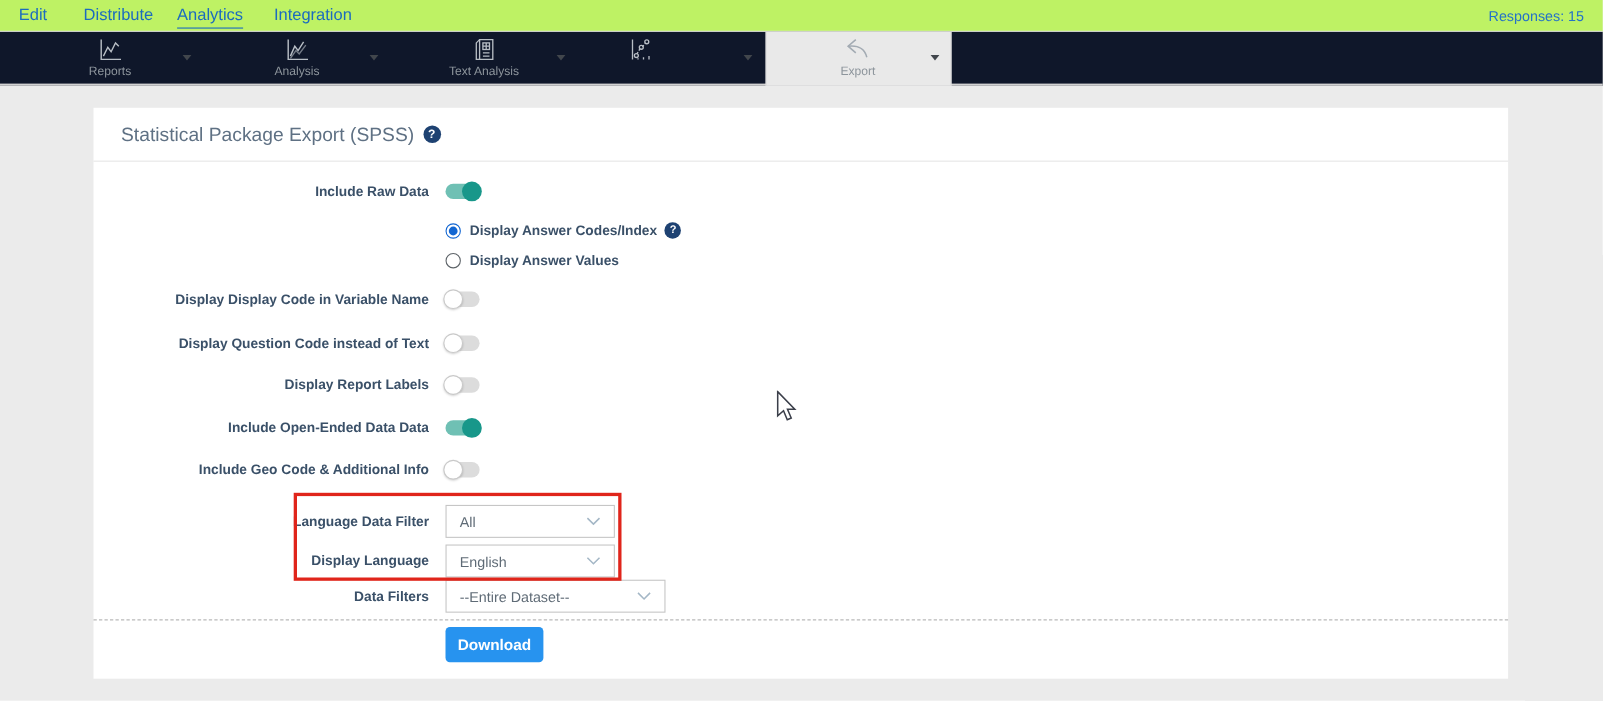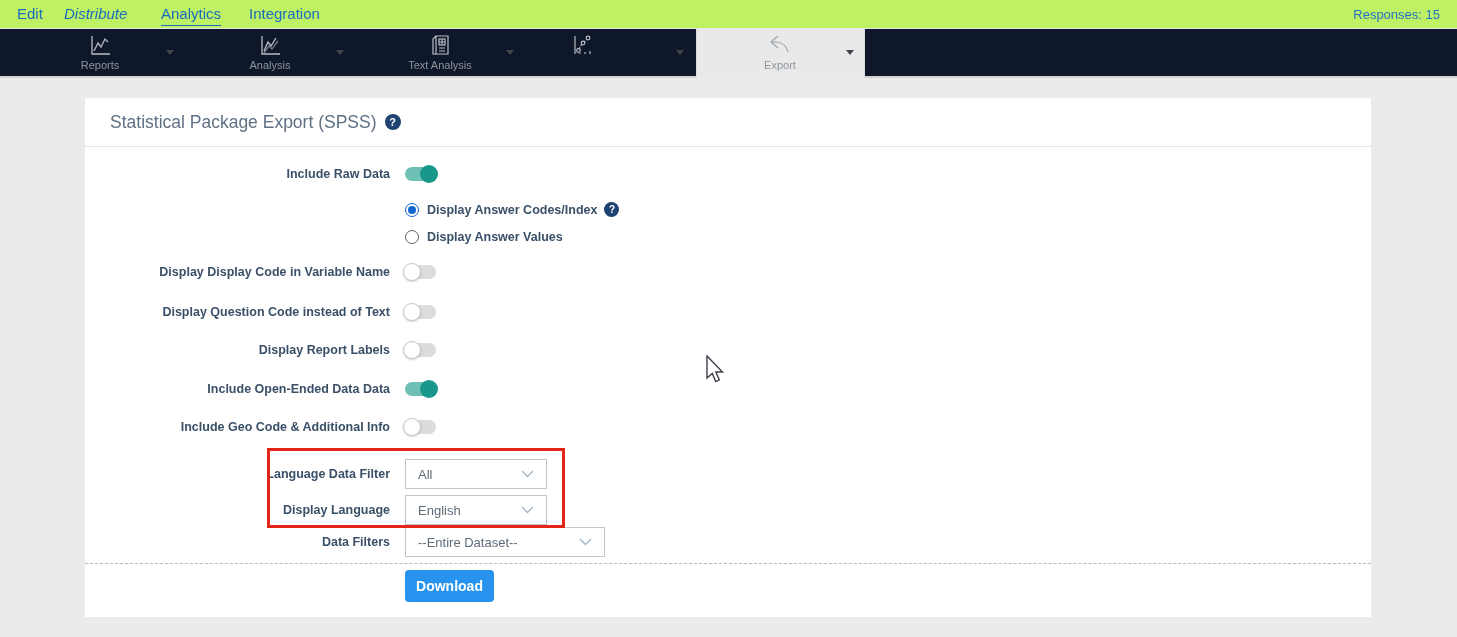--- a/index.html
+++ b/index.html
@@ -84,21 +84,21 @@
   .radio-row { position:absolute; left:320px; display:flex; align-items:flex-end; height:16px; }
   .radio { position:relative; width:14px; height:14px; border-radius:50%; background:#fff; cursor:pointer; flex:0 0 auto; }
   .radio.selected { border:1.5px solid #1266d2; }
   .radio.selected::after { content:""; position:absolute; inset:2px; border-radius:50%; background:#1266d2; }
   .radio.unselected { border:1.5px solid #5e6469; }
   .radio-label { margin-left:8px; font-size:12.5px; font-weight:bold; color:#3a5068; white-space:nowrap; }
   .radio-row .help-badge { width:15px; height:15px; font-size:10px; margin-left:7px; }
 
   
   .select {
-    width:142px; height:30px; background:#ffffff;
+    width:154px; height:30px; background:#ffffff;
     border:1px solid #c6c6c6;
     display:flex; align-items:center; justify-content:space-between;
     padding:0 12px; cursor:pointer;
   }
   .select.wide { width:200px; }
   .select-value { font-size:13px; color:#5f6b76; }
 
   
   .annotation-box {
     position:absolute; left:182px; top:350px; width:298px; height:80px;
@@ -117,21 +117,21 @@
     font-size:14px; font-weight:bold; cursor:pointer;
   }
 
   .cursor { position:absolute; left:705px; top:355px; pointer-events:none; }
 </style>
 </head>
 <body>
 
 <div class="topnav">
   <a class="topnav-item" style="left:17px;">Edit</a>
-  <a class="topnav-item" style="left:64px;font-style:italic;">Distribute</a>
+  <a class="topnav-item" style="left:76px;">Distribute</a>
   <a class="topnav-item active" style="left:161px;">Analytics</a>
   <a class="topnav-item" style="left:249px;">Integration</a>
   <div class="responses">Responses: 15</div>
 </div>
 
 <div class="toolbar">
   <div class="export-active-bg"></div>
 
   <div class="tab-group" style="left:40px;">
     <span class="tab-icon">

